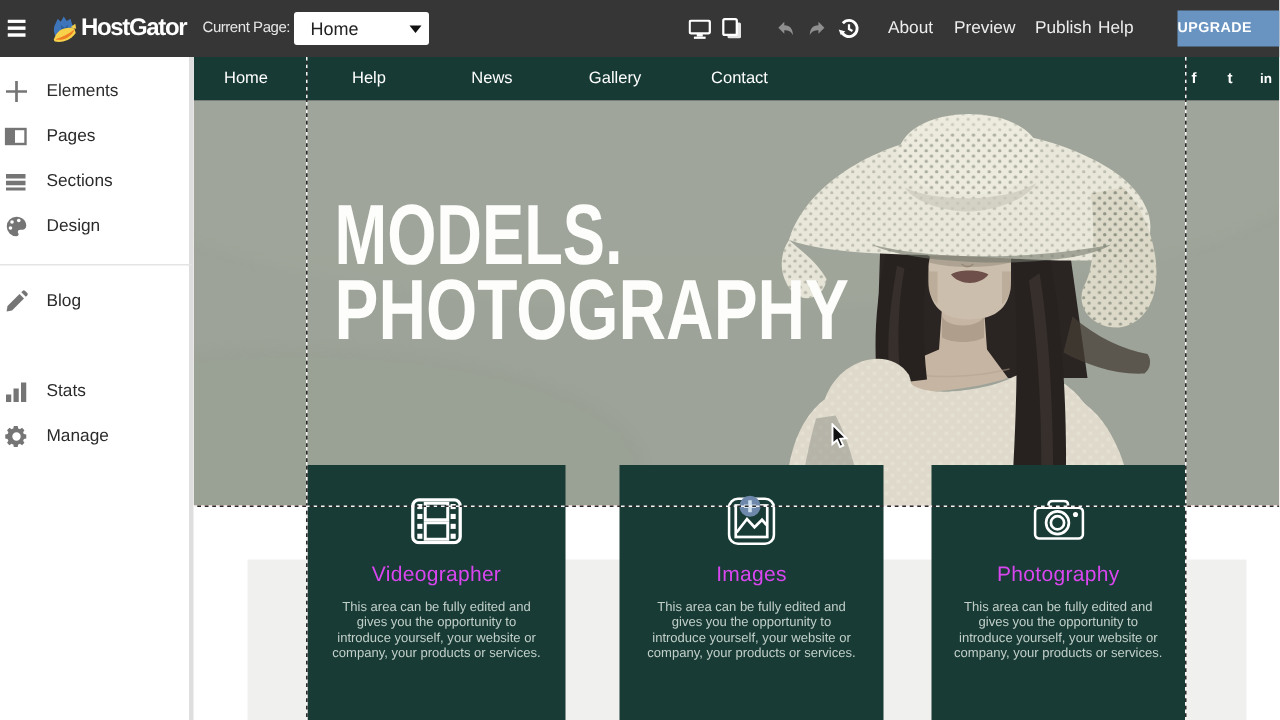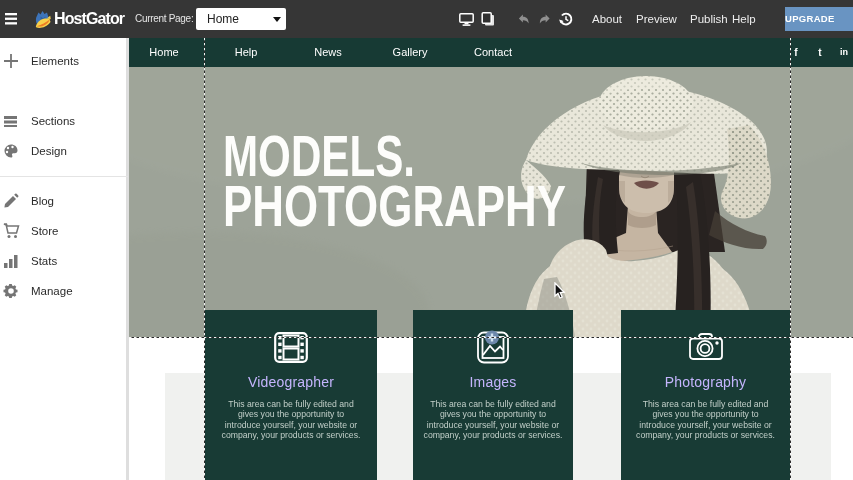--- a/index.html
+++ b/index.html
@@ -20,21 +20,21 @@
 .side-item svg{position:absolute;left:3px;top:50%;transform:translateY(-50%)}
 .divider{position:absolute;left:0;top:138px;width:128px;border-top:1px solid #e4e4e4}
 
 .preview{position:absolute;left:129px;top:38px;width:724px;height:442px;background:#fff;overflow:hidden}
 .sitenav{position:absolute;left:0;top:0;width:724px;height:29px;background:#173a34}
 .sitenav .item{position:absolute;top:0;height:29px;line-height:29px;color:#fff;font-size:11px;transform:translateX(-50%)}
 .soc{position:absolute;top:0;height:29px;line-height:29px;color:#fff;font-size:10px;font-weight:bold;transform:translateX(-50%)}
 .hero{position:absolute;left:0;top:29px;width:724px;height:270px;background:#fca5a5}
 .grayband{position:absolute;left:36px;top:335px;width:666px;height:107px;background:#f0f1ef}
 .card{position:absolute;top:272px;height:170px;background:#183b35;color:#fff;text-align:center}
-.card .ttl{position:absolute;top:64px;width:100%;font-size:14px;letter-spacing:.2px;color:#c4b5fd}
+.card .ttl{position:absolute;top:64px;width:100%;font-size:14px;letter-spacing:.2px;color:#d946ef}
 .card .bod{position:absolute;top:89px;width:100%;font-size:8.7px;line-height:10.4px;color:#c2cfc9}
 .card svg{position:absolute;left:50%;transform:translateX(-50%)}
 </style>
 </head>
 <body>
 <div id="app">
 
   <div class="preview">
     <div class="hero">
       <svg width="724" height="270" viewBox="0 0 724 270" style="position:absolute;left:0;top:0">
@@ -134,21 +134,21 @@
             <rect x="4.2" y="23.8" width="3.4" height="3.4"></rect>
           <rect x="26.4" y="4" width="3.4" height="3.4"></rect>
             <rect x="26.4" y="10.6" width="3.4" height="3.4"></rect>
           <rect x="26.4" y="17.2" width="3.4" height="3.4"></rect>
             <rect x="26.4" y="23.8" width="3.4" height="3.4"></rect>
         </g>
       </svg>
       <div class="ttl">Videographer</div>
       <div class="bod">This area can be fully edited and<br>gives you the opportunity to<br>introduce yourself, your website or<br>company, your products or services.</div>
     </div>
-    <div class="card" style="left:284px;width:160px">
+    <div class="card" style="left:284px;width:176px">
       <svg style="top:20px" width="32" height="34" viewBox="0 0 32 34">
         <rect x="1" y="2.5" width="30" height="30" rx="6" fill="none" stroke="#fff" stroke-width="1.8"></rect>
         <rect x="5.5" y="7" width="21" height="21" fill="none" stroke="#fff" stroke-width="1.8"></rect>
         <path d="M6 25 L13 16 L18 21.5 L23 16.5 L26 20" fill="none" stroke="#fff" stroke-width="1.8"></path>
         <circle cx="15" cy="7.5" r="7" fill="#6d88ab"></circle>
         <path d="M15 3.5v8M11 7.5h8" stroke="#cfe0ef" stroke-width="2.4"></path>
       </svg>
       <div class="ttl">Images</div>
       <div class="bod">This area can be fully edited and<br>gives you the opportunity to<br>introduce yourself, your website or<br>company, your products or services.</div>
     </div>
@@ -211,20 +211,27 @@
     <div class="upgrade">UPGRADE</div>
   </div>
 
   <div class="sidebar">
     <div class="side-item" style="top:11px">
       <svg width="16" height="16" viewBox="0 0 16 16">
           <path d="M8 1v14M1 8h14" stroke="#757575" stroke-width="1.8"></path>
         </svg>
       <span class="lbl">Elements</span>
     </div>
+    <div class="side-item" style="top:41px">
+      <svg width="16" height="16" viewBox="0 0 16 16">
+          <rect x="1" y="3" width="13" height="10" fill="none" stroke="#757575" stroke-width="1.6"></rect>
+          <rect x="1" y="3" width="6" height="10" fill="#757575"></rect>
+        </svg>
+      <span class="lbl">Pages</span>
+    </div>
     <div class="side-item" style="top:71px">
       <svg width="16" height="16" viewBox="0 0 16 16">
           <rect x="1" y="3" width="13" height="3" fill="#757575"></rect>
           <rect x="1" y="7.5" width="13" height="3" fill="#757575"></rect>
           <rect x="1" y="12" width="13" height="2" fill="#757575"></rect>
         </svg>
       <span class="lbl">Sections</span>
     </div>
     <div class="side-item" style="top:101px">
       <svg width="16" height="16" viewBox="0 0 16 16">
@@ -235,28 +242,20 @@
         </svg>
       <span class="lbl">Design</span>
     </div>
     <div class="divider"></div>
     <div class="side-item" style="top:151px">
       <svg width="16" height="16" viewBox="0 0 16 16">
           <path d="M2 11l8-8 3 3-8 8-3.6.6z" fill="#757575"></path>
           <path d="M11.2 1.8l3 3 1-1a1 1 0 0 0 0-1.4l-1.6-1.6a1 1 0 0 0-1.4 0z" fill="#757575"></path>
         </svg>
       <span class="lbl">Blog</span>
-    </div>
-    <div class="side-item" style="top:181px">
-      <svg width="17" height="16" viewBox="0 0 17 16">
-          <path d="M1 1h2.4l.7 2h11.4l-2 7H5l-1.8-8z" fill="none" stroke="#757575" stroke-width="1.5"></path>
-          <circle cx="6" cy="13.5" r="1.5" fill="#757575"></circle>
-          <circle cx="12.5" cy="13.5" r="1.5" fill="#757575"></circle>
-        </svg>
-      <span class="lbl">Store</span>
     </div>
     <div class="side-item" style="top:211px">
       <svg width="16" height="16" viewBox="0 0 16 16">
           <rect x="1" y="10" width="3.5" height="5" fill="#757575"></rect>
           <rect x="6" y="6" width="3.5" height="9" fill="#757575"></rect>
           <rect x="11" y="2" width="3.5" height="13" fill="#757575"></rect>
         </svg>
       <span class="lbl">Stats</span>
     </div>
     <div class="side-item" style="top:241px">

